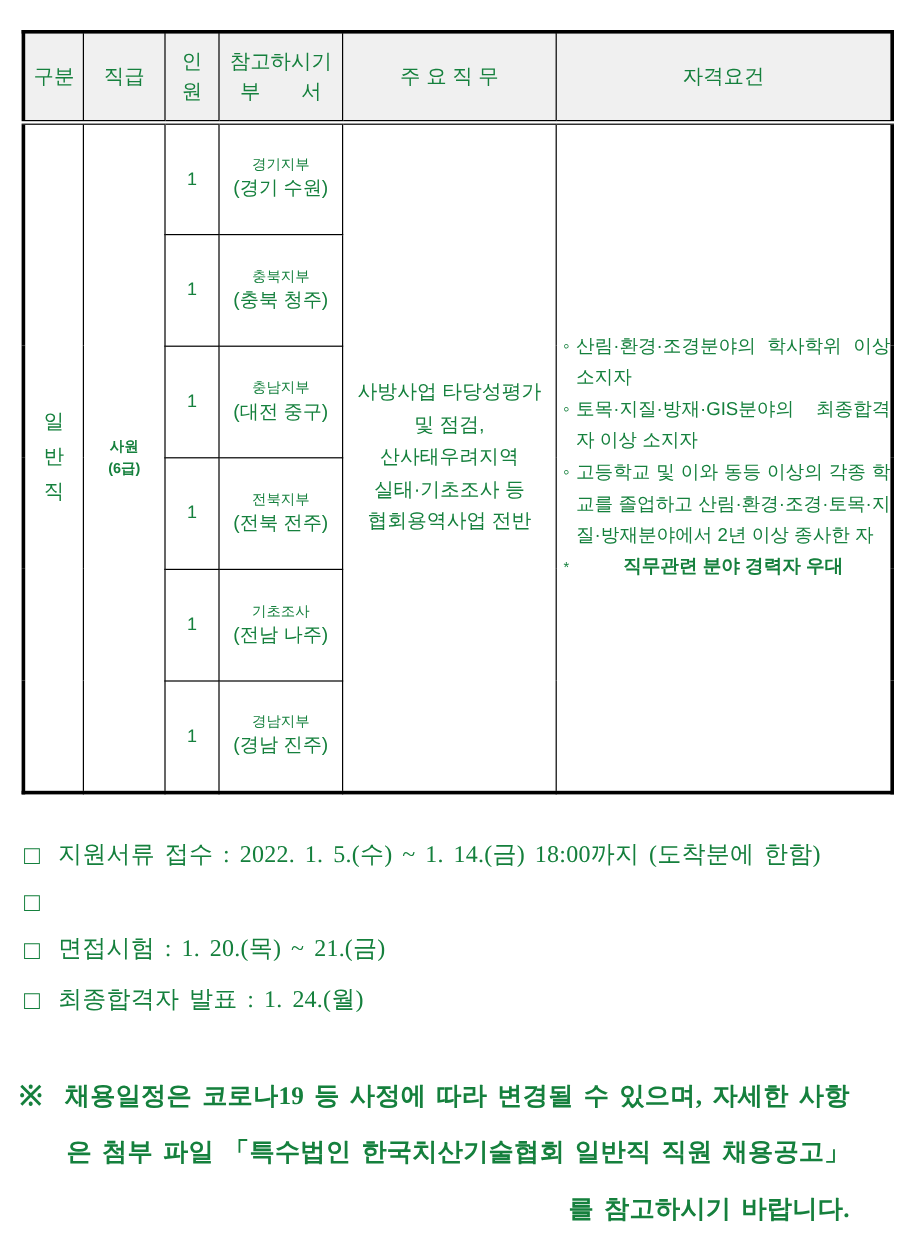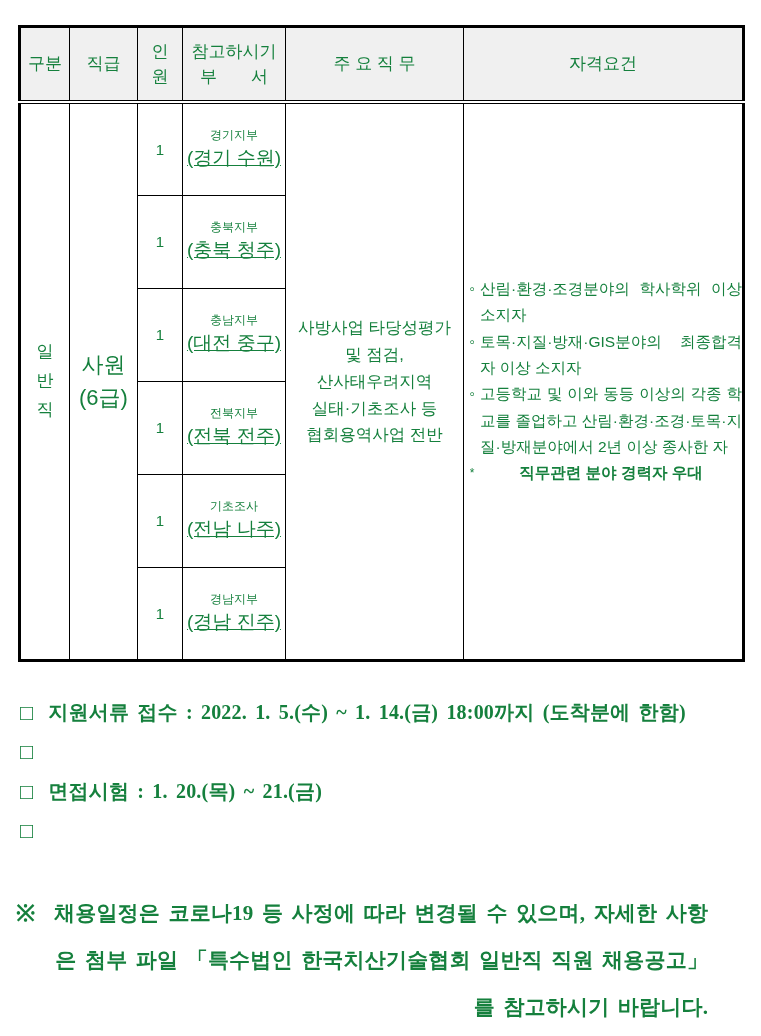--- a/index.html
+++ b/index.html
@@ -17,39 +17,39 @@
     border:1px solid #000;border-bottom:4px double #000;
     font-weight:normal;font-size:17px;line-height:1.5;height:72px;
     padding:0;text-align:center;vertical-align:middle;white-space:pre-line;
   }
   table.recruit td{
     border:1px solid #000;padding:0;text-align:center;vertical-align:middle;
   }
   table.recruit tbody tr{height:93px;}
   .vert{display:inline-block;width:1.1em;word-break:break-all;font-size:17px;line-height:1.7;}
   .pre{white-space:pre-line;}
-  .rank{font-size:22px;line-height:1.5;}
+  .rank{font-size:12px;line-height:1.5;font-weight:bold;}
   .cnt{font-size:15px;}
   .bname{font-size:12px;line-height:1.25;}
-  .bloc{font-size:19px;margin-top:2px;text-decoration:underline;}
+  .bloc{font-size:16px;margin-top:2px;}
   .duties{font-size:16.5px;line-height:1.62;}
   .quals{text-align:left;padding:6px 9px 6px 10px;font-size:15.5px;line-height:1.7;}
   .qual{display:flex;}
   .qmark{flex:0 0 16px;}
   .qtext{flex:1;text-align:justify;}
   .qual.emph .qmark{font-size:12px;padding-top:3px;}
   .qual.emph .qtext{font-weight:bold;text-align:center;}
   
   .schedule{
     position:absolute;left:20px;top:699px;width:730px;
     font-family:"Liberation Serif","DejaVu Serif",serif;font-size:20px;
   }
   .sched-item{display:flex;align-items:center;margin-bottom:15px;line-height:27px;}
   .cb{font-size:22px;margin-right:15px;line-height:1;}
-  .sched-text{letter-spacing:.2px;word-spacing:3px;font-weight:bold;}
+  .sched-text{letter-spacing:.2px;word-spacing:3px;}
   
   .note{
     position:absolute;left:16px;top:890px;width:738px;display:flex;
     font-family:"Liberation Serif","DejaVu Serif",serif;font-weight:bold;
     font-size:21px;line-height:47px;
   }
   .note-mark{flex:0 0 38px;font-size:23px;}
   .note-text{white-space:pre-line;word-spacing:3px;letter-spacing:.2px;text-align:right;}
 </style>
 </head>
@@ -157,20 +157,21 @@
     </div>
     <div class="sched-item">
       <span class="cb">□</span>
     </div>
     <div class="sched-item">
       <span class="cb">□</span>
       <span class="sched-text">면접시험 : 1. 20.(목) ~ 21.(금)</span>
     </div>
     <div class="sched-item">
       <span class="cb">□</span>
+      <span class="sched-text">최종합격자 발표 : 1. 24.(월)</span>
     </div>
   </div>
 
   <div class="note">
     <span class="note-mark">※</span>
     <div class="note-text">채용일정은 코로나19 등 사정에 따라 변경될 수 있으며, 자세한 사항
 은 첨부 파일 「특수법인 한국치산기술협회 일반직 직원 채용공고」
 를 참고하시기 바랍니다.</div>
   </div>
 

